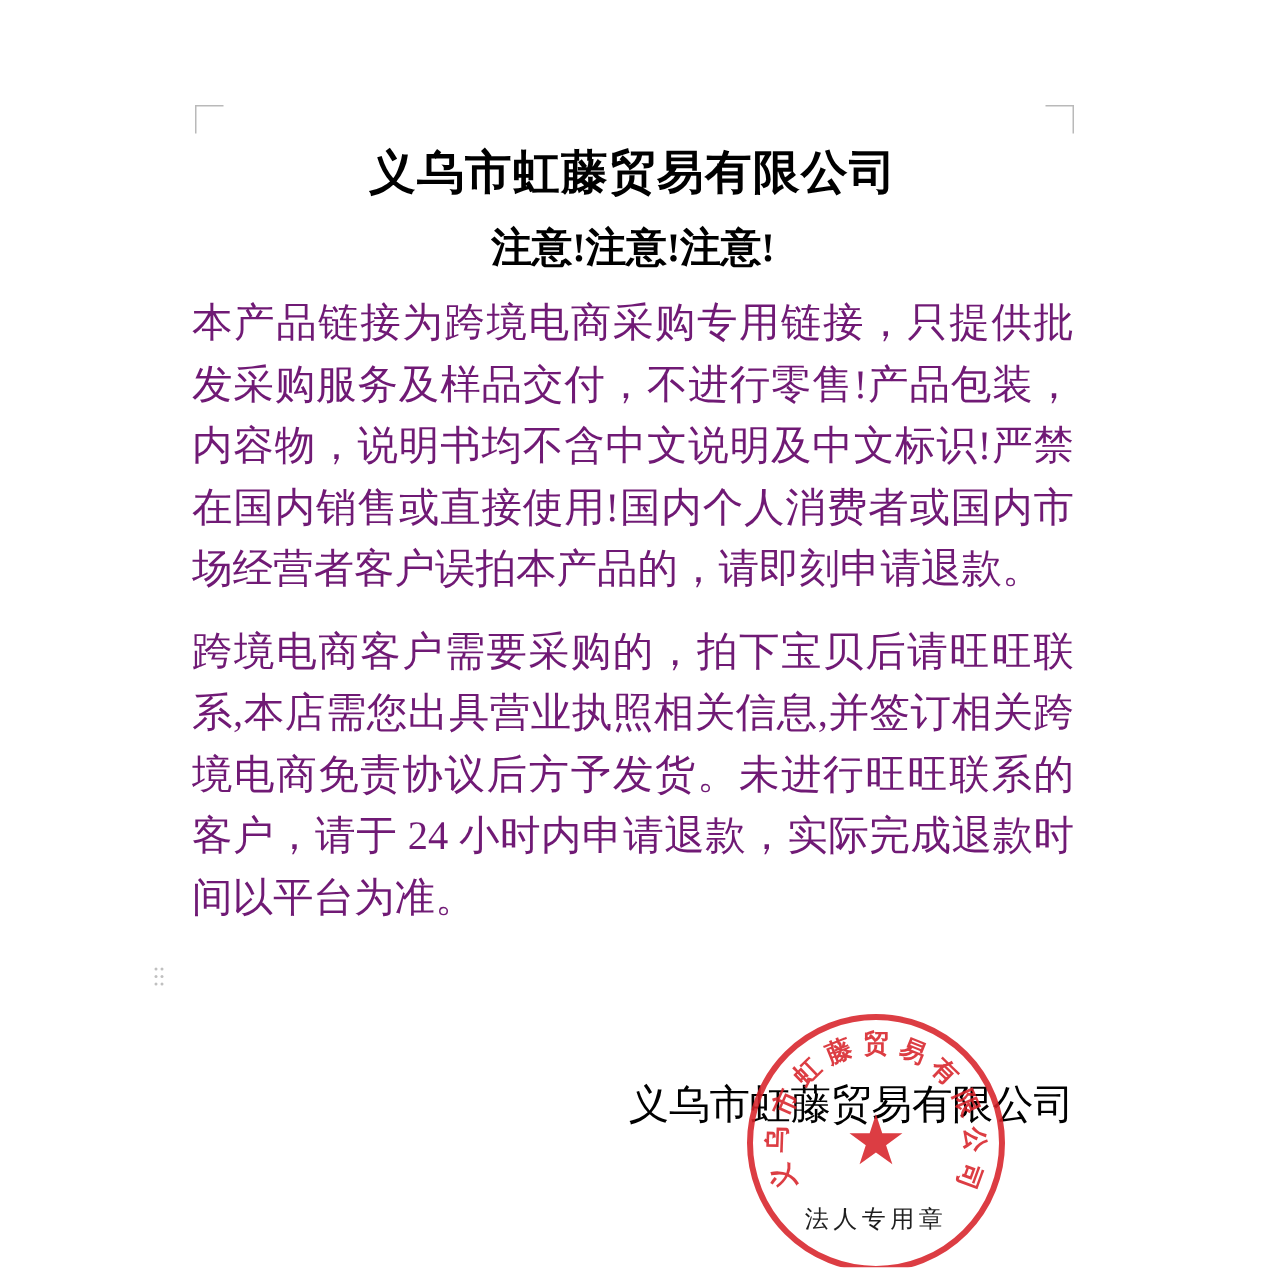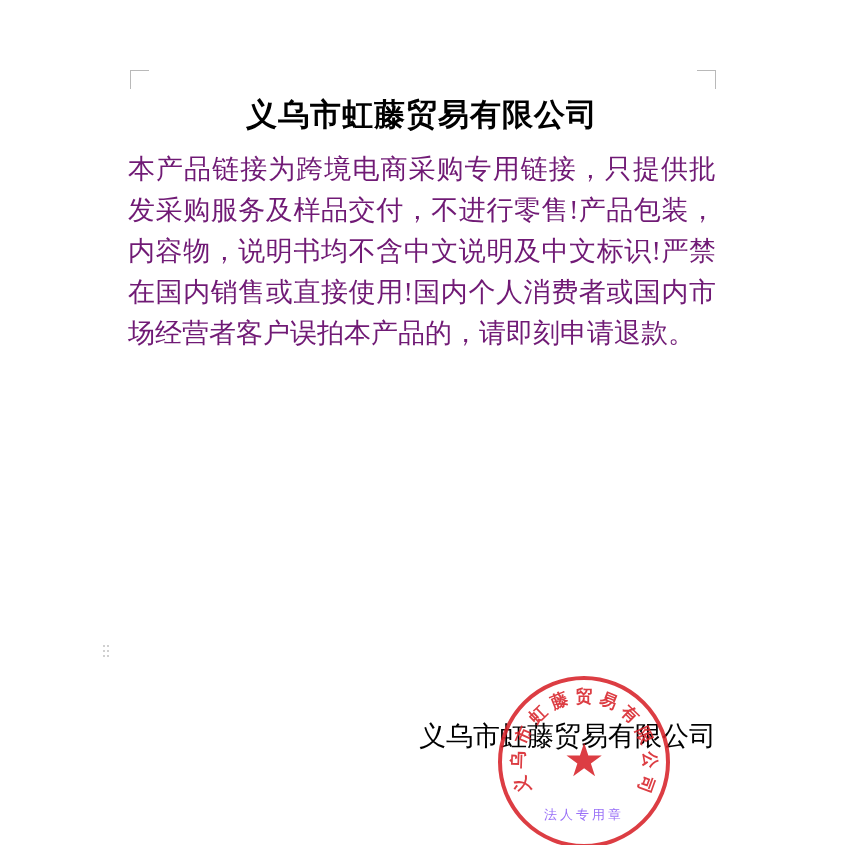--- a/index.html
+++ b/index.html
@@ -113,23 +113,23 @@
     font-weight: bold;
     transform-origin: 0 0;
     white-space: nowrap;
   }
   .seal-bottom-text {
     position: absolute;
     left: 0;
     bottom: 20px;
     width: 100%;
     text-align: center;
-    font-size: 13px;
+    font-size: 16px;
     letter-spacing: 3px;
-    color: #8b5cf6;
+    color: #000000;
   }
 
   
   .gutter-handle {
     position: absolute;
     left: 103px;
     top: 645px;
     width: 7px;
     height: 16px;
     display: grid;
@@ -157,21 +157,23 @@
     <i></i>
       <i></i>
       <i></i>
       <i></i>
       <i></i>
       <i></i>
   </div>
 
   <div class="doc-body">
     <h1 class="company-title">义乌市虹藤贸易有限公司</h1>
+    <h2 class="attention-line">注意!注意!注意!</h2>
     <p class="para">本产品链接为跨境电商采购专用链接，只提供批发采购服务及样品交付，不进行零售!产品包装，内容物，说明书均不含中文说明及中文标识!严禁在国内销售或直接使用!国内个人消费者或国内市场经营者客户误拍本产品的，请即刻申请退款。</p>
+    <p class="para second">跨境电商客户需要采购的，拍下宝贝后请旺旺联系,本店需您出具营业执照相关信息,并签订相关跨境电商免责协议后方予发货。未进行旺旺联系的客户，请于 24 小时内申请退款，实际完成退款时间以平台为准。</p>
   </div>
 
   <div class="signature">义乌市虹藤贸易有限公司</div>
 
   <div class="seal">
     <div class="seal-arc-text">
         <span style="transform: rotate(-200deg) translate(66px) rotate(90deg) translate(-50%, -50%);">义</span>
         <span style="transform: rotate(-178deg) translate(66px) rotate(90deg) translate(-50%, -50%);">乌</span>
         <span style="transform: rotate(-156deg) translate(66px) rotate(90deg) translate(-50%, -50%);">市</span>
         <span style="transform: rotate(-134deg) translate(66px) rotate(90deg) translate(-50%, -50%);">虹</span>

